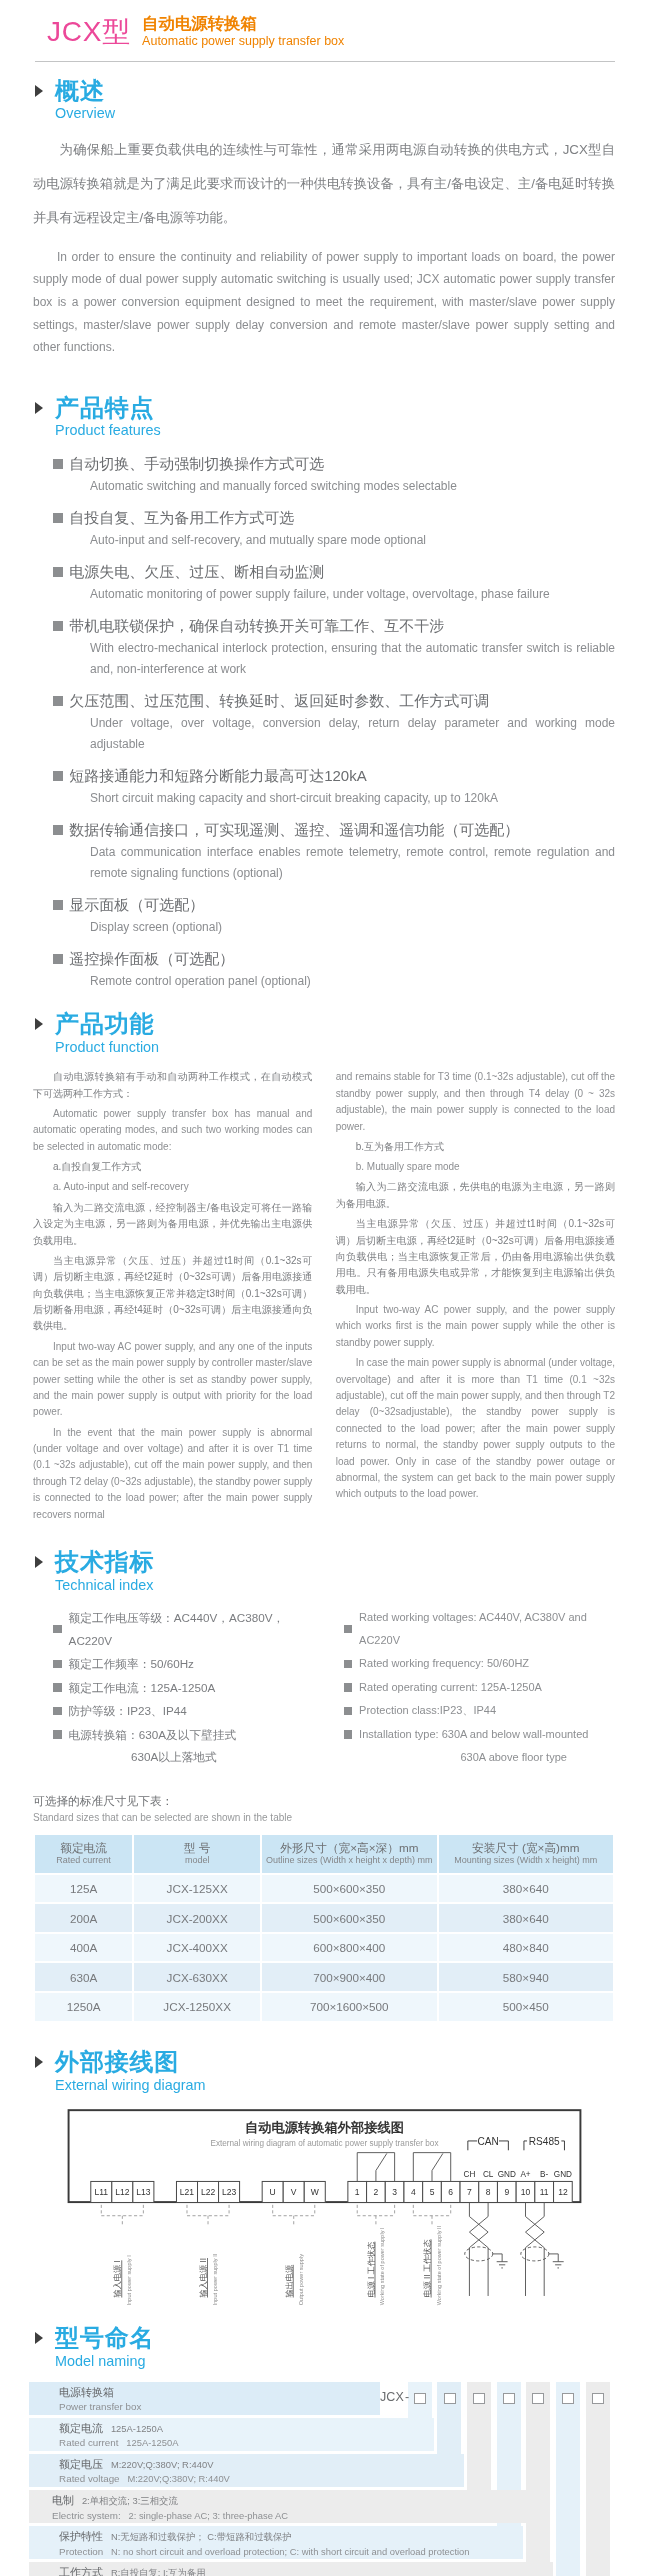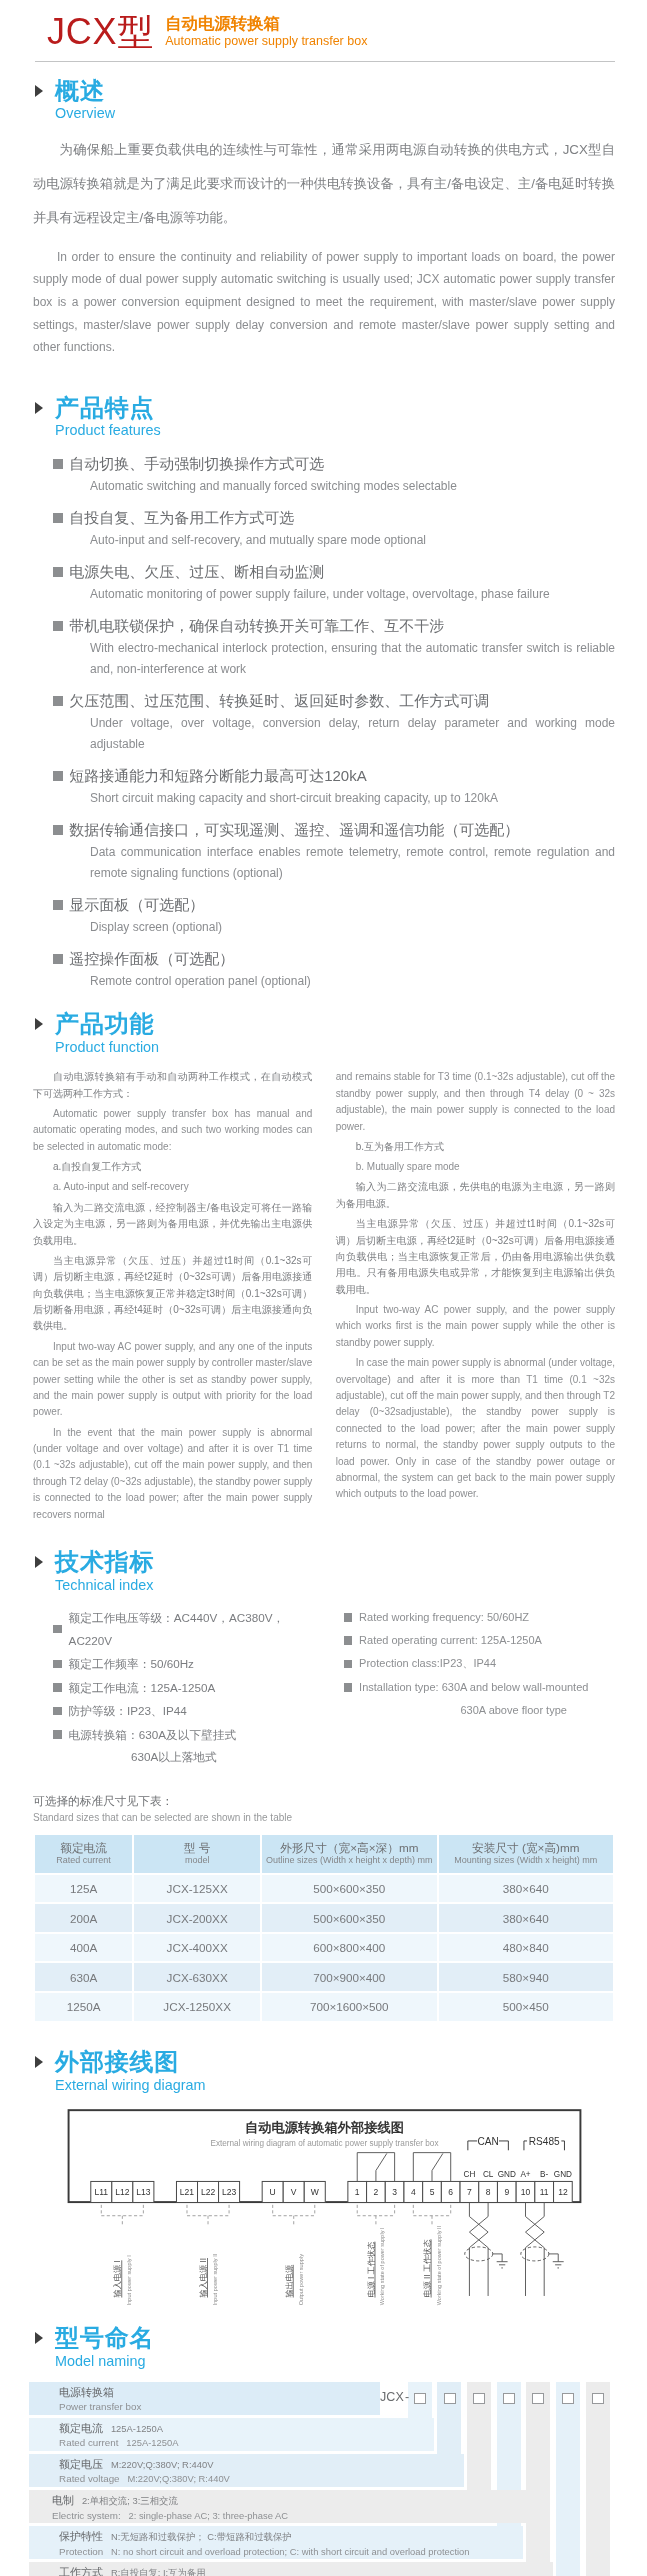--- a/index.html
+++ b/index.html
@@ -1,20 +1,20 @@
 <!DOCTYPE html>
 <html style="font-size:12.5px"><head>
 <meta charset="utf-8">
 <style>
   html,body{margin:0;padding:0;background:#fff;}
   body{width:648px;font-family:"Liberation Sans","DejaVu Sans",sans-serif;-webkit-font-smoothing:antialiased;}
   .page{box-sizing:border-box;width:648px;padding:11px 33px 15.6px;}
   
   .hdr{display:flex;align-items:flex-start;padding-left:14px;}
-  .hdr-model{font-size:36px;line-height:41px;color:#b91c1c;letter-spacing:0.8px;}
+  .hdr-model{font-size:28px;line-height:41px;color:#ec4899;letter-spacing:0.8px;}
   .hdr-titles{margin-left:11px;padding-top:2.3px;}
   .hdr-cn{font-size:16.4px;font-weight:bold;color:#f08300;line-height:20px;}
   .hdr-en{font-size:12.5px;color:#f08300;line-height:16.4px;}
   .divider{border:none;border-top:0.8px solid #c3c4c5;margin:9.4px 0 0 1.6px;}
   
   .sec{margin-top:31px;}
   .sec-head{display:flex;align-items:flex-start;gap:12.5px;margin-left:1.6px;}
   .tri{width:0;height:0;border-left:8.6px solid #3e3e3e;border-top:6.2px solid transparent;border-bottom:6.2px solid transparent;margin-top:7px;flex:none;}
   .sec-cn{font-size:24px;color:#29abe2;font-weight:bold;line-height:26.5px;letter-spacing:0.8px;}
   .sec-en{font-size:14.4px;color:#29abe2;line-height:19px;}
@@ -237,20 +237,24 @@
             <span class="sq2"></span>
             <span>防护等级：IP23、IP44</span>
           </div>
         <div class="ti">
             <span class="sq2"></span>
             <span>电源转换箱：630A及以下壁挂式</span>
           </div>
         <div class="ti-extra">630A以上落地式</div>
       </div>
       <div class="tech-col en">
+        <div class="ti">
+            <span class="sq2"></span>
+            <span>Rated working voltages: AC440V, AC380V and AC220V</span>
+          </div>
         <div class="ti">
             <span class="sq2"></span>
             <span>Rated working frequency: 50/60HZ</span>
           </div>
         <div class="ti">
             <span class="sq2"></span>
             <span>Rated operating current: 125A-1250A</span>
           </div>
         <div class="ti">
             <span class="sq2"></span>

